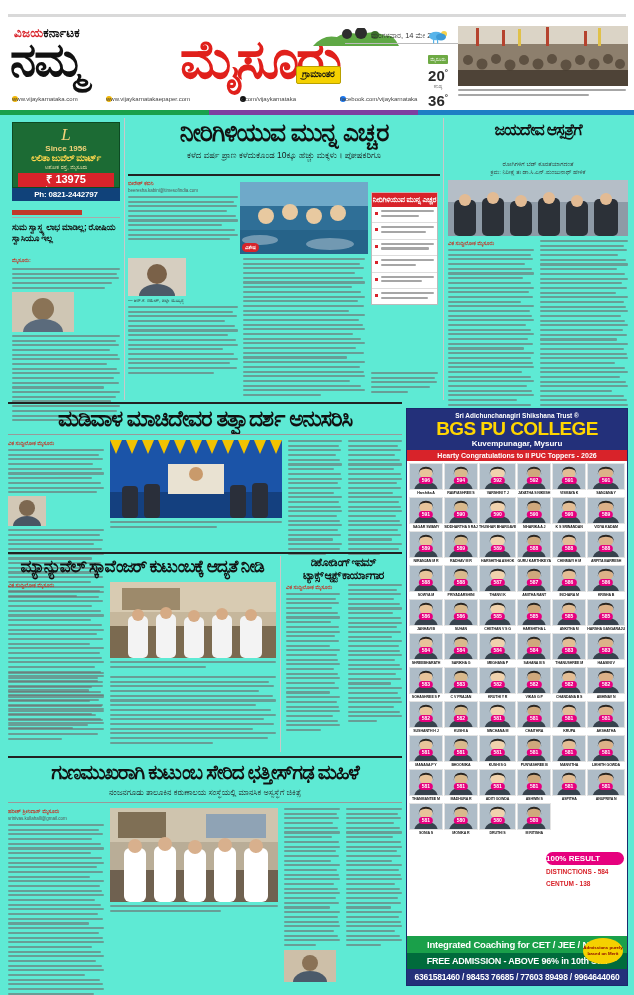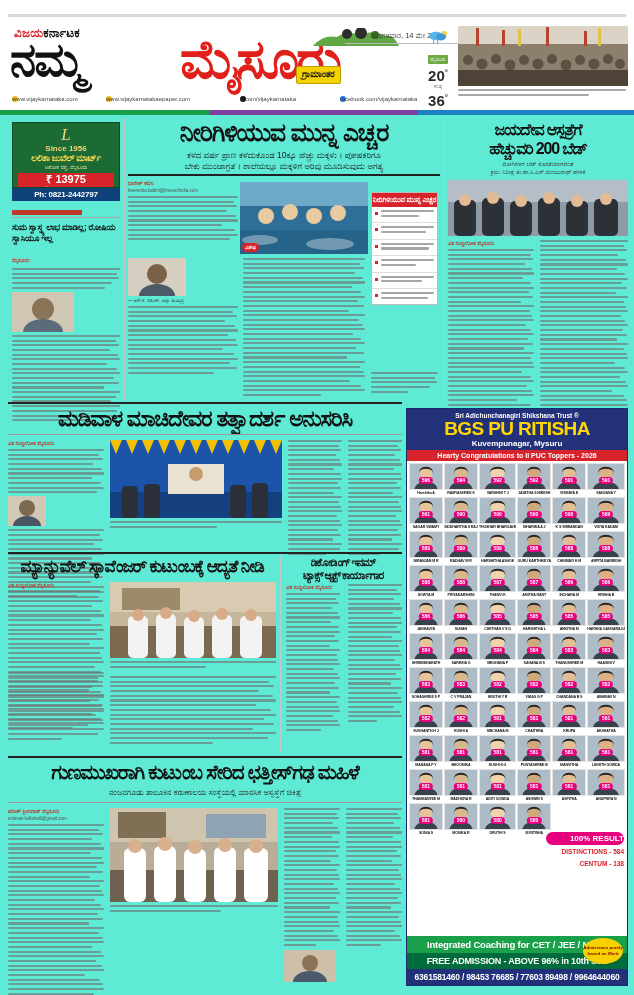--- a/index.html
+++ b/index.html
@@ -121,21 +121,21 @@
   .bgs-cong { background:#d8232a; color:#fff; font-size:7px; font-weight:bold; text-align:center; padding:2px 0; }
   .grid { display:grid; grid-template-columns:repeat(6,1fr); gap:1px; padding:2px 2px 0; }
   .cell { text-align:center; position:relative; }
   .cell .av { height:27px; background:#b9c4cc; position:relative; overflow:hidden; border:1px solid #e3e3e3;}
   .cell .score {
     position:absolute; left:50%; transform:translateX(-50%); bottom:12px;
     background:#e6007e; color:#fff; font-size:5px; font-weight:bold;
     border-radius:6px; padding:0 3px; line-height:7px; height:7px;
   }
   .cell .nm { font-size:3.6px; font-weight:bold; color:#111; line-height:6px; letter-spacing:-.1px; white-space:nowrap; overflow:hidden;}
-  .bgs-res { position:absolute; right:3px; bottom:116px; width:78px; text-align:right; }
+  .bgs-res { position:absolute; right:3px; bottom:96px; width:78px; text-align:left; }
   .bgs-pill { background:#e6007e; color:#fff; font-size:8px; font-weight:bold; border-radius:9px; padding:2px 0; }
   .bgs-dist { color:#d8232a; font-size:6.5px; font-weight:bold; line-height:10px; margin-top:2px;}
   .bgs-b1 { background:#23307a; color:#fff; font-size:9.5px; font-weight:bold; text-align:center; padding:3px 0; letter-spacing:-.2px;}
   .bgs-b2 { background:#1aa04a; color:#fff; font-size:9.5px; font-weight:bold; text-align:center; padding:3px 0; letter-spacing:-.2px;}
   .bgs-b3 { background:#006b3c; color:#fff; font-size:9px; font-weight:bold; text-align:center; padding:3px 0; letter-spacing:-.2px;}
   .bgs-b4 { background:#23307a; color:#fff; font-size:8.5px; font-weight:bold; text-align:center; padding:3px 0; letter-spacing:-.2px;}
   .merit {
     position:absolute; right:4px; width:40px; height:26px; background:#f5d100; color:#8a0000;
     border-radius:50%; font-size:4.4px; font-weight:bold; text-align:center;
     display:flex; align-items:center; justify-content:center; line-height:6px;
@@ -297,21 +297,20 @@
       <i style="width:100%"></i>
         <i style="width:97%"></i>
         <i style="width:99%"></i>
         <i style="width:70%"></i>
     </div>
   </div>
 
   <div class="hl-main" style="left:128px;top:120px;width:312px;font-size:25px;text-align:center">ನೀರಿಗಿಳಿಯುವ ಮುನ್ನ ಎಚ್ಚರ</div>
   <div class="sub-main" style="left:128px;top:150px;width:312px;font-size:8.5px;line-height:11px;font-weight:500">
     <div>ಕಳೆದ ವರ್ಷ ಪ್ರಾಣ ಕಳೆದುಕೊಂಡ 10ಕ್ಕೂ ಹೆಚ್ಚು ಮಕ್ಕಳು । ಪೋಷಕರಿಗೂ</div>
-    <div>ಬೇಕು ಮುಂಜಾಗ್ರತೆ । ಶಾಲೆಯಲ್ಲೂ ಮಕ್ಕಳಿಗೆ ಅರಿವು ಮೂಡಿಸುವುದು ಅಗತ್ಯ</div>
   </div>
   <div class="hrule" style="left:128px;top:174px;width:312px"></div>
 
   <div style="position:absolute;left:128px;top:180px;width:110px">
     <div class="byline">ಬೀರೇಶ್ ಕಬಿನಿ</div>
     <div style="font-size:4.5px;color:#555;margin-top:1px">beeresha.kabini@timesofindia.com</div>
     <div class="fakepara" style="margin-top:3px">
       <i style="width:100%"></i>
         <i style="width:96%"></i>
         <i style="width:99%"></i>
@@ -455,21 +454,20 @@
   <div class="fakepara" style="position:absolute;left:371px;top:372px;width:67px">
     <i style="width:100%"></i>
       <i style="width:96%"></i>
       <i style="width:99%"></i>
       <i style="width:88%"></i>
       <i style="width:55%"></i>
   </div>
 
   <div class="hl-main" style="left:448px;top:120px;width:180px;font-size:16px;text-align:center;line-height:19px">
     <div>ಜಯದೇವ ಆಸ್ಪತ್ರೆಗೆ</div>
-    <div>ಹೆಚ್ಚುವರಿ 200 ಬೆಡ್</div>
   </div>
   <div style="position:absolute;left:448px;top:160px;width:180px;font-size:6px;line-height:8px;text-align:center;color:#333">
     <div>ರೋಗಿಗಳಿಗೆ ಬೆಡ್ ಕೊರತೆಯಾಗದಂತೆ</div>
     <div>ಕ್ರಮ: ನಿರೀಕ್ಷೆ ತಃ ಡಾ.ಸಿ.ಎನ್.ಮಂಜುನಾಥ್ ಹೇಳಿಕೆ</div>
   </div>
 
   <div class="photo" style="left:448px;top:180px;width:180px;height:56px">
     <svg width="180" height="56" viewBox="0 0 180 56" preserveAspectRatio="none">
       <rect width="180" height="56" fill="#8e9aa6"></rect>
       <rect width="180" height="22" fill="#b5bec7"></rect>
@@ -1044,21 +1042,21 @@
         <i style="width:87%"></i>
         <i style="width:97%"></i>
         <i style="width:100%"></i>
         <i style="width:62%"></i>
     </div>
   </div>
 
   <div class="bgs">
     <div class="bgs-head">
       <div class="bgs-trust">Sri Adichunchanagiri Shikshana Trust ®</div>
-      <div class="bgs-name">BGS PU RITISHA</div>
+      <div class="bgs-name">BGS PU COLLEGE</div>
       <div class="bgs-place">Kuvempunagar, Mysuru</div>
     </div>
     <div class="bgs-cong">Hearty Congratulations to II PUC Toppers - 2026</div>
 
     <div class="grid" id="topper-grid">
         <div class="cell">
           <div class="av"><svg width="100%" height="100%" viewBox="0 0 30 27" preserveAspectRatio="none">
               <rect width="30" height="27" fill="#aebcc7"></rect>
               <circle cx="15" cy="10" r="6" fill="#e8c49a"></circle>
               <path d="M15 5 q-7 0 -7 7 q0 -9 7 -9 q7 0 7 9 q0 -7 -7 -7z" fill="#2b2620"></path>

